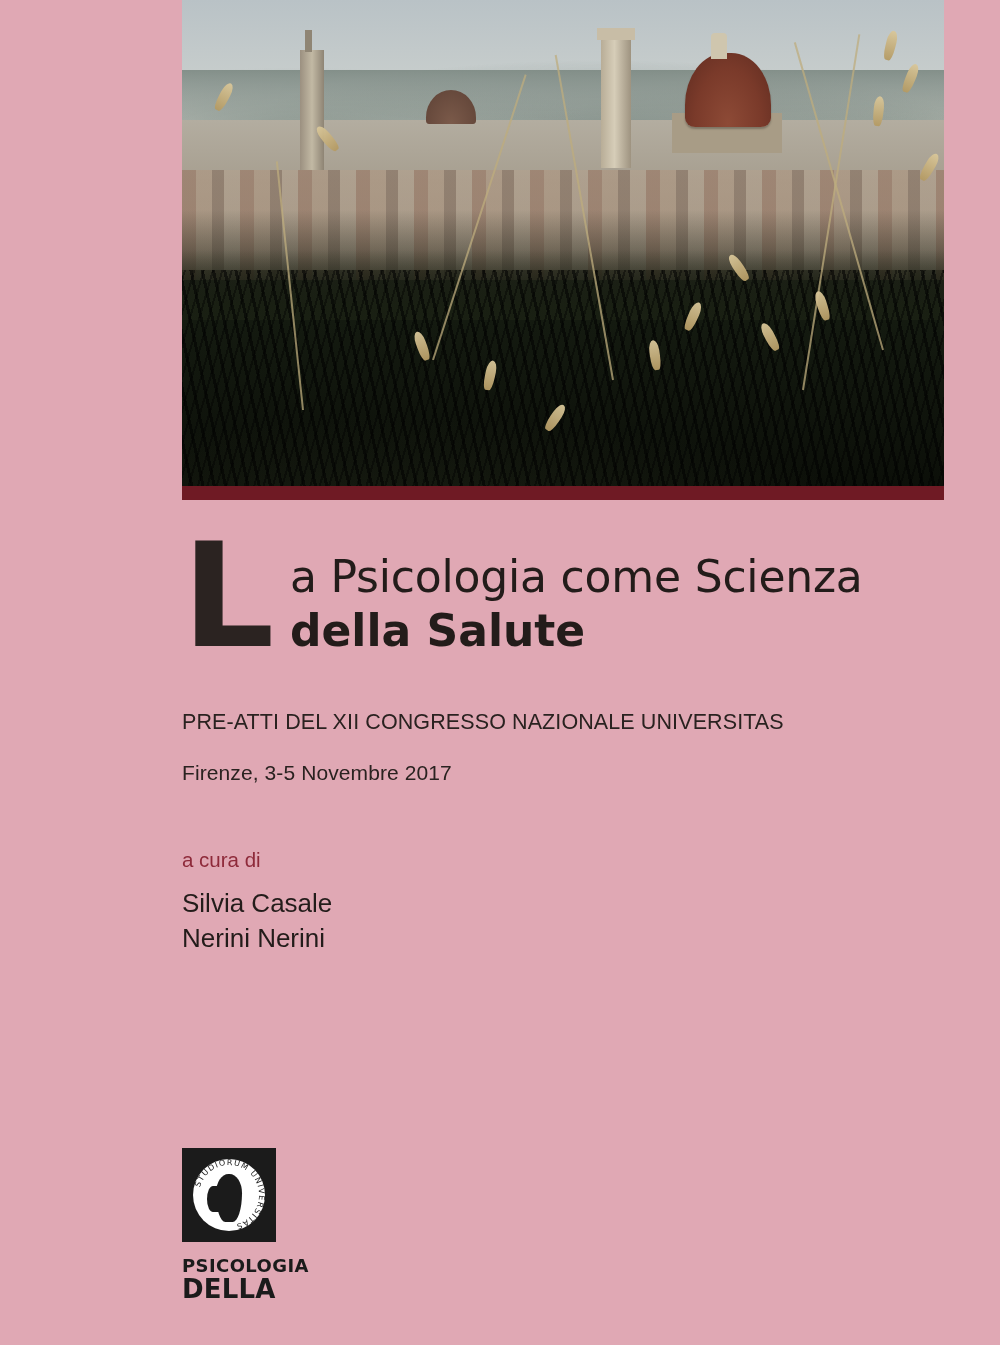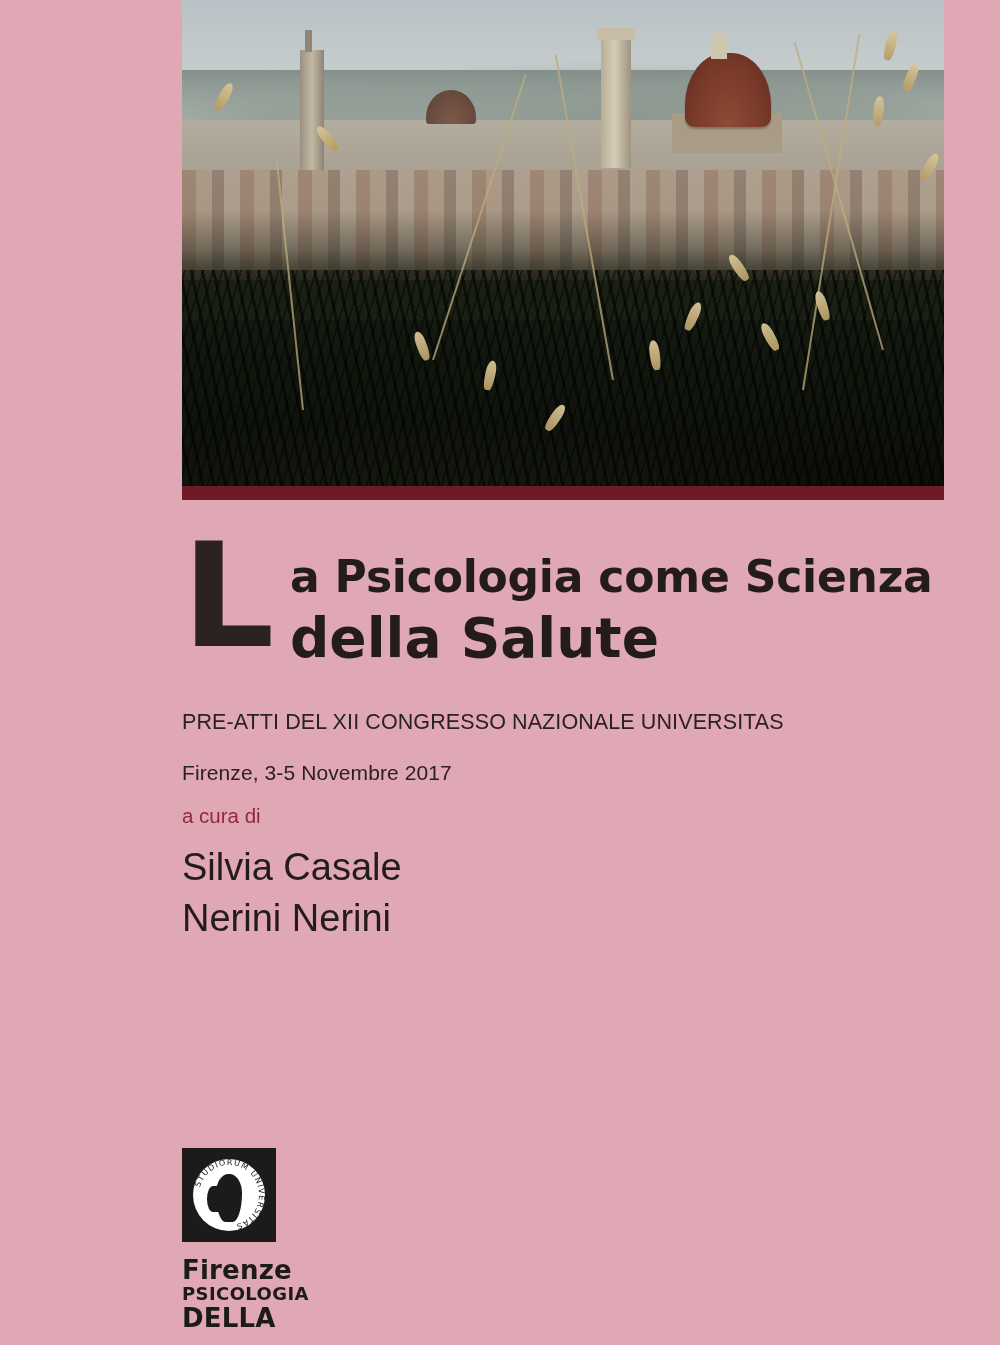--- a/index.html
+++ b/index.html
@@ -178,31 +178,31 @@
     font-family: "DejaVu Sans", sans-serif;
     font-weight: 700;
     font-size: 145px;
     line-height: .86;
     color: #2b2321;
     letter-spacing: -4px;
   }
   .title-lines {
     padding-left: 108px;
     font-family: "DejaVu Sans", sans-serif;
-    font-weight: 700;
+    font-weight: 400;
     font-size: 44px;
     line-height: 1.32;
     color: #231c1a;
     letter-spacing: -0.2px;
   }
   .title-line2 {
     padding-left: 108px;
     font-family: "DejaVu Sans", sans-serif;
     font-weight: 700;
-    font-size: 55px;
+    font-size: 44px;
     line-height: 1.32;
     color: #231c1a;
     margin-top: -4px;
   }
 
   .subtitle {
     position: absolute;
     left: 182px;
     top: 708px;
     width: 700px;
@@ -212,31 +212,31 @@
     letter-spacing: .1px;
   }
   .subtitle .date {
     margin-top: 22px;
     font-size: 21px;
   }
 
   .editors {
     position: absolute;
     left: 182px;
-    top: 804px;
+    top: 848px;
     width: 520px;
   }
   .acuradi {
     color: #8e2a3a;
     font-size: 20.5px;
     margin-bottom: 14px;
   }
   .editor-name {
     color: #231c1a;
-    font-size: 38px;
+    font-size: 26px;
     line-height: 1.33;
   }
 
   
   .publisher {
     position: absolute;
     left: 182px;
     top: 1148px;
     width: 210px;
   }
@@ -362,19 +362,18 @@
           <defs>
             <path id="ringpath" d="M 47,47 m -30,0 a 30,30 0 1,1 60,0 a 30,30 0 1,1 -60,0"></path>
           </defs>
           <text font-family="DejaVu Sans, sans-serif" font-size="8" fill="#1b1b1b" letter-spacing="1.1">
             <textPath href="#ringpath" startOffset="4%">STUDIORUM UNIVERSITAS</textPath>
           </text>
         </svg>
       </div>
     </div>
     <div class="press-name">
-      <div>Firenze</div>
       <div class="small">PSICOLOGIA</div>
       <div>DELLA</div>
     </div>
   </div>
 
 </div>
 
 </body></html>

